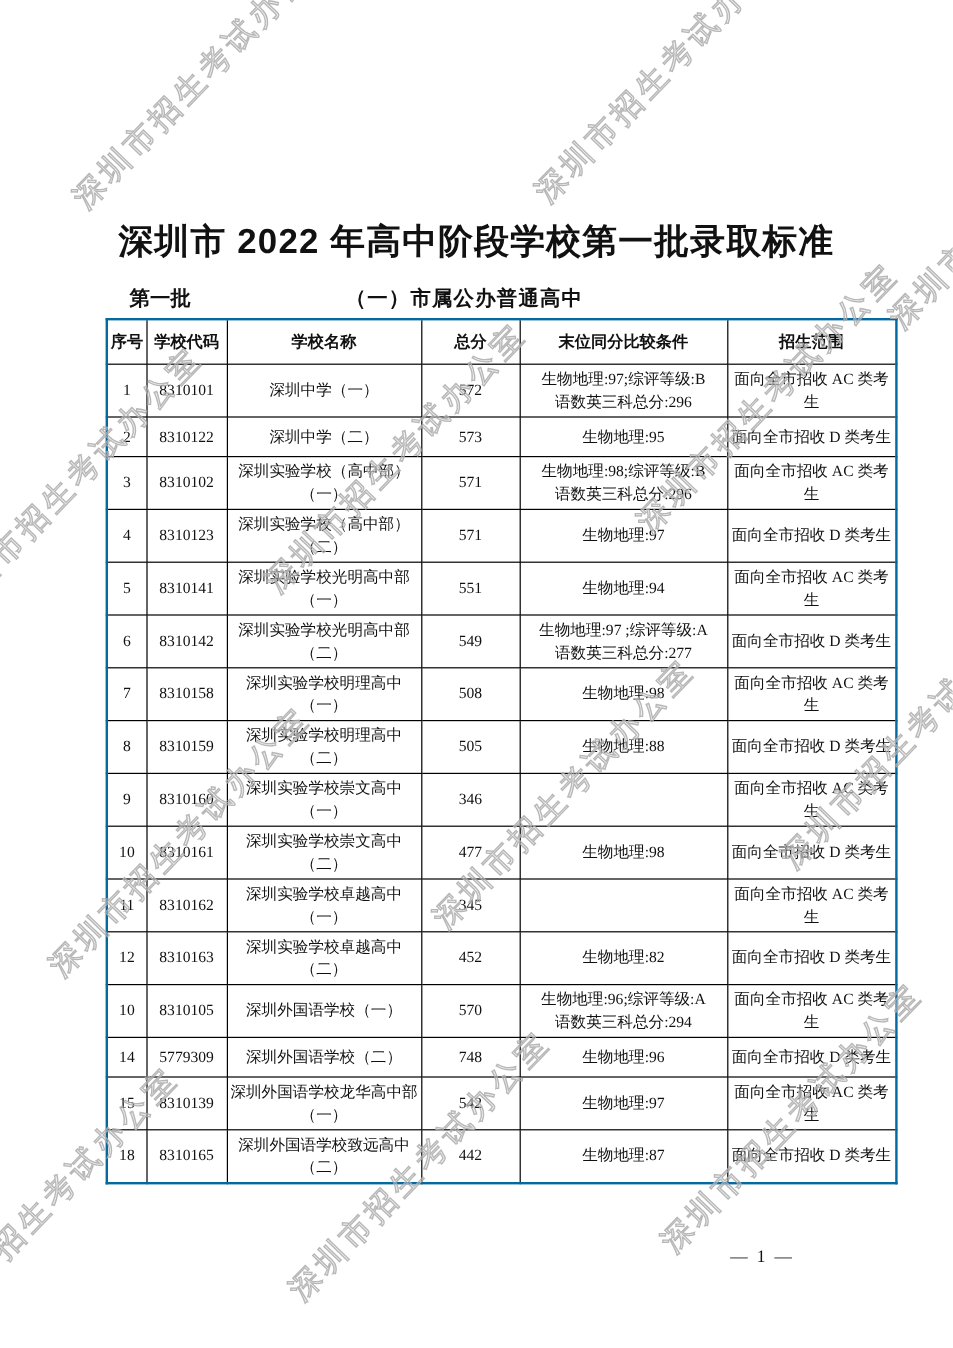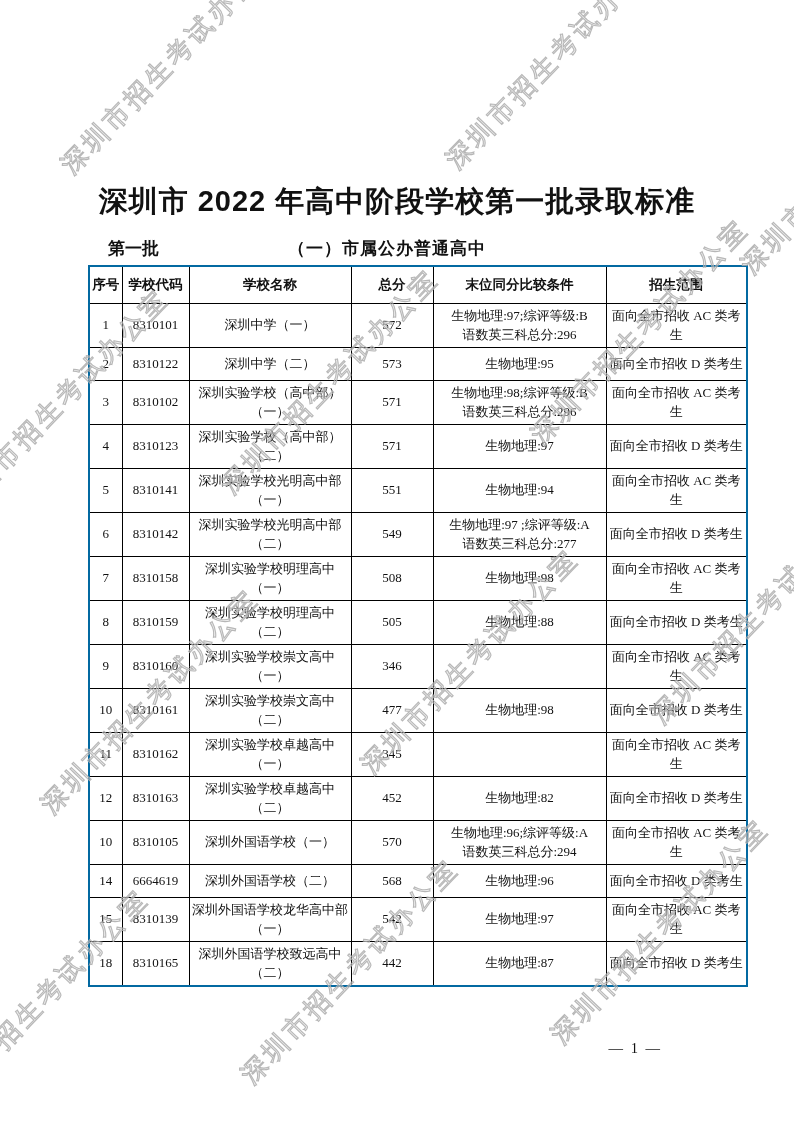--- a/index.html
+++ b/index.html
@@ -249,23 +249,23 @@
         <tr>
       <td class="cell-seq">10</td>
       <td class="cell-code">8310105</td>
       <td class="cell-name">深圳外国语学校（一）</td>
       <td class="cell-score">570</td>
       <td class="cell-cond">生物地理:96;综评等级:A<br>语数英三科总分:294</td>
       <td class="cell-range">面向全市招收 AC 类考生</td>
     </tr>
         <tr>
       <td class="cell-seq">14</td>
-      <td class="cell-code">6664619</td>
+      <td class="cell-code">5779309</td>
       <td class="cell-name">深圳外国语学校（二）</td>
-      <td class="cell-score">568</td>
+      <td class="cell-score">748</td>
       <td class="cell-cond">生物地理:96</td>
       <td class="cell-range">面向全市招收 D 类考生</td>
     </tr>
         <tr>
       <td class="cell-seq">15</td>
       <td class="cell-code">8310139</td>
       <td class="cell-name">深圳外国语学校龙华高中部<br>（一）</td>
       <td class="cell-score">542</td>
       <td class="cell-cond">生物地理:97</td>
       <td class="cell-range">面向全市招收 AC 类考生</td>

